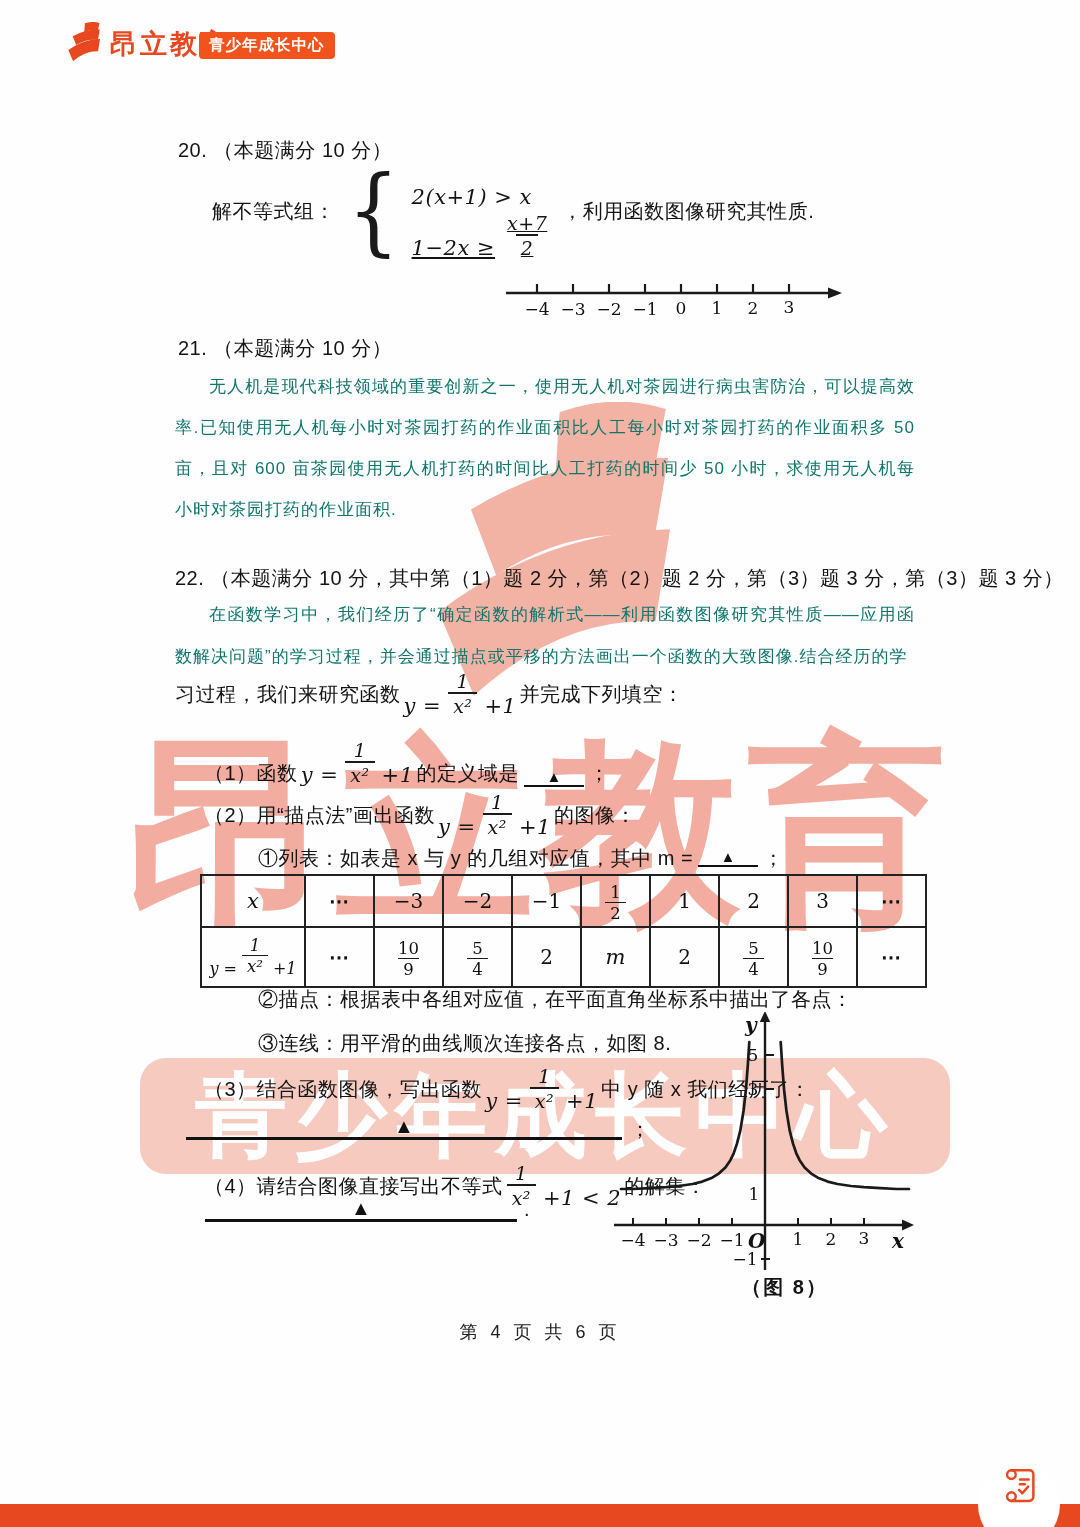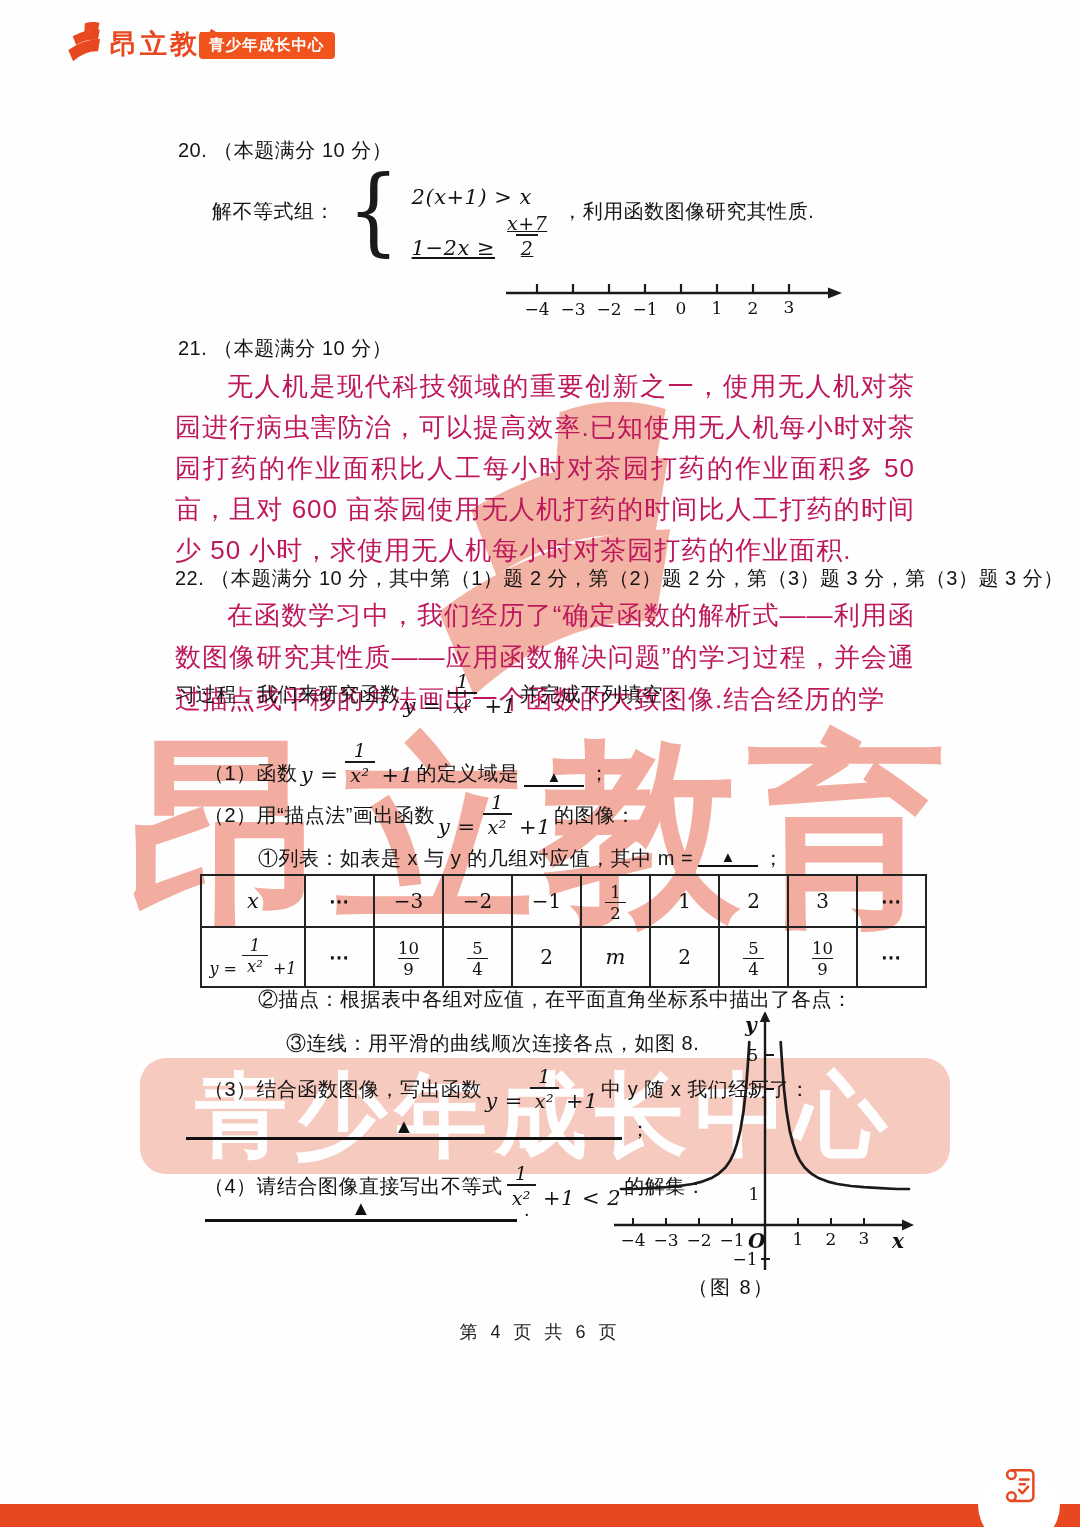--- a/index.html
+++ b/index.html
@@ -19,21 +19,21 @@
 
   
   .brand-text { left:110px; top:26px; font-size:27px; font-weight:bold; color:#e8481f; letter-spacing:3px; }
   .badge { left:199px; top:32px; height:27px; background:#f0541c; border-radius:4px;
            display:flex; align-items:center; padding:0 10px; color:#fff; font-size:15.5px;
            font-weight:bold; letter-spacing:1px; }
   .logo-mark { left:64px; top:22px; }
 
   
   .qtitle { font-size:20px; color:#141414; letter-spacing:.5px; }
-  .para { width:740px; font-size:26px; line-height:41px; text-align:justify; letter-spacing:1px; color:#be185d; }
+  .para { width:740px; font-size:17px; line-height:41px; text-align:justify; letter-spacing:1px; color:#0f766e; }
   .mrow { display:flex; align-items:center; font-size:20px; color:#141414; letter-spacing:.5px; }
   .math { font-family:"DejaVu Serif", serif; font-style:italic; font-size:21px; padding:0 3px; white-space:nowrap;margin-top:23px; }
   .frac { display:inline-flex; flex-direction:column; align-items:center; justify-content:center;
           font-family:"DejaVu Serif", serif; font-style:italic; font-size:19px; margin:0 4px; }
   .frac .fnum { line-height:1.1; padding:0 5px; }
   .frac .fden { line-height:1.2; padding:1px 5px 0; border-top:2px solid #1a1a1a; }
   .frac.small { font-size:16.5px; margin:0 2px; }
   .frac.small .fden { border-top:1.5px solid #1a1a1a; }
   .brace { font-family:"DejaVu Serif", serif; font-size:96px; font-weight:400; line-height:.85;
            color:#1a1a1a; margin:0 4px 0 8px; transform:scaleX(.85); }
@@ -49,21 +49,21 @@
   table.qtable td { border:2.5px solid #222; text-align:center; vertical-align:middle;
                     font-family:"DejaVu Serif", serif; font-size:20px; color:#111; }
   table.qtable tr.r1 td { height:52px; }
   table.qtable tr.r2 td { height:60px; }
   td.headcol { width:104px; }
   td.vcol { width:69px; }
   .ycell { display:flex; align-items:center; justify-content:center; font-size:17px; }
   .dots { font-size:20px; font-weight:bold; letter-spacing:1px; }
 
   
-  .figcap { font-size:20px; color:#141414; text-align:left; letter-spacing:2px; }
+  .figcap { font-size:20px; color:#141414; text-align:right; letter-spacing:2px;font-weight:bold; }
 
   
   .footer { left:0; top:1320px; width:100%; text-align:center; font-size:18px; color:#222; letter-spacing:4px; }
   .bottombar { left:0; bottom:0; width:100%; height:23px; background:#e8481f; z-index:3; position:absolute; }
   .notch { position:absolute; left:978px; top:1464px; width:82px; height:82px; background:#fff;
            border-radius:50%; z-index:4; }
   .scrollicon { position:absolute; left:1000px; top:1467px; z-index:5; }
 </style>
 </head>
 <body>
@@ -237,21 +237,21 @@
           <span class="fnum" style="font-style:normal;">10</span>
           <span class="fden" style="font-style:normal;">9</span>
         </span>
       </td>
       <td class="vcol"><span class="dots">⋯</span></td>
     </tr>
   </tbody>
     </table>
 
   <div class="c mrow" style="left:258px; top:984px; height:30px;">②描点：根据表中各组对应值，在平面直角坐标系中描出了各点：</div>
-  <div class="c mrow" style="left:258px; top:1028px; height:30px;margin-left:28px;">③连线：用平滑的曲线顺次连接各点，如图 8.</div>
+  <div class="c mrow" style="left:258px; top:1028px; height:30px;">③连线：用平滑的曲线顺次连接各点，如图 8.</div>
 
   <div class="c mrow" style="left:204px; top:1062px; height:54px;">
     <span>（3）结合函数图像，写出函数</span>
     <span class="math">y =</span>
     <span class="frac">
       <span class="fnum">1</span>
       <span class="fden">x²</span>
     </span>
     <span class="math">+1</span>
     <span>中 y 随 x 我们经历了：</span>

